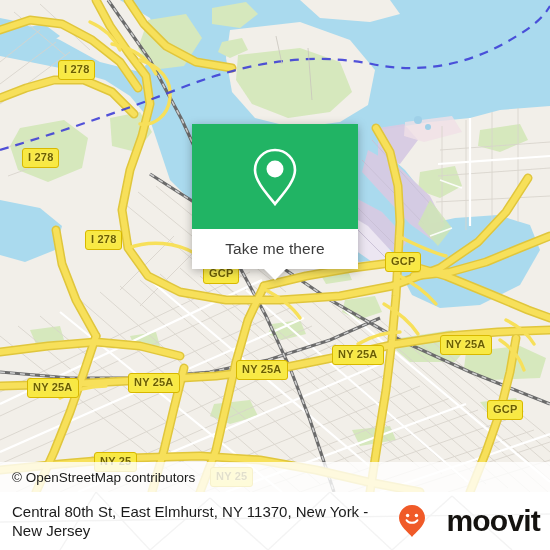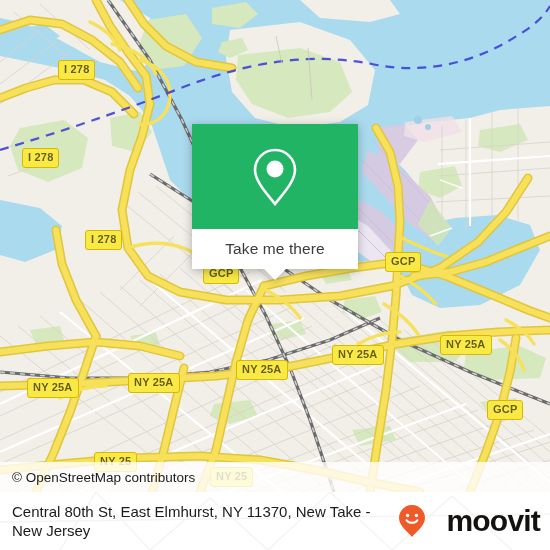--- a/index.html
+++ b/index.html
@@ -441,21 +441,21 @@
         <path d="M 96,0 L 150,58"></path>
         <path d="M 150,58 L 210,6"></path>
         <path d="M 210,6 L 268,58"></path>
         <path d="M 268,58 L 330,0"></path>
         <path d="M 330,0 L 392,58"></path>
         <path d="M 392,58 L 452,4"></path>
         <path d="M 452,4 L 512,58"></path>
         <path d="M 0,30 L 550,22"></path>
       </g>
     </svg>
-    <div id="bottom-address">Central 80th St, East Elmhurst, NY 11370, New Take - New Jersey</div>
+    <div id="bottom-address">Central 80th St, East Elmhurst, NY 11370, New York - New Jersey</div>
     <div id="brand">
       <svg width="28" height="34" viewBox="0 0 28 34">
         <path d="M14 1 C6.8 1 1 6.8 1 14 C1 22 11 29 14 33 C17 29 27 22 27 14 C27 6.8 21.2 1 14 1 Z" fill="#f05a28"></path>
         <circle cx="9.6" cy="11.5" r="1.7" fill="#ffffff"></circle>
         <circle cx="18.4" cy="11.5" r="1.7" fill="#ffffff"></circle>
         <path d="M 8.6 16.2 C 10.4 19.6 17.6 19.6 19.4 16.2" fill="none" stroke="#ffffff" stroke-width="2" stroke-linecap="round"></path>
       </svg>
       <span id="brand-text">moovit</span>
     </div>
   </div>

